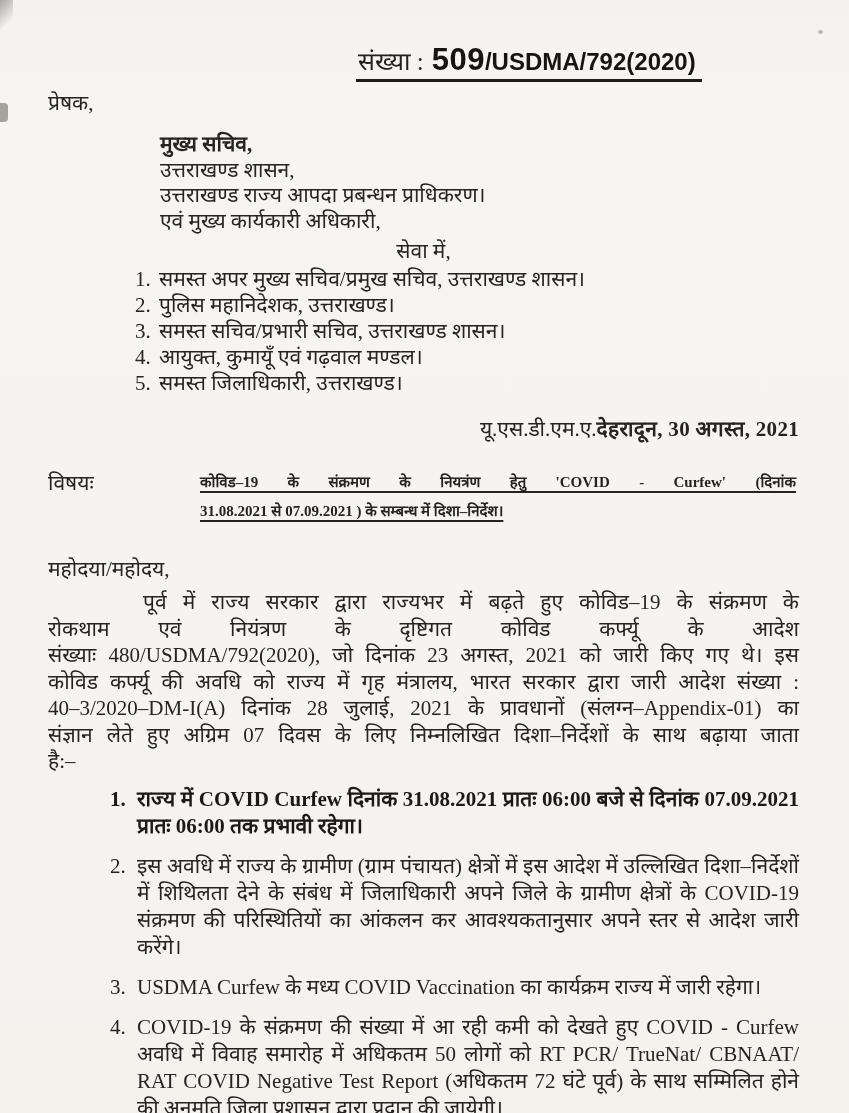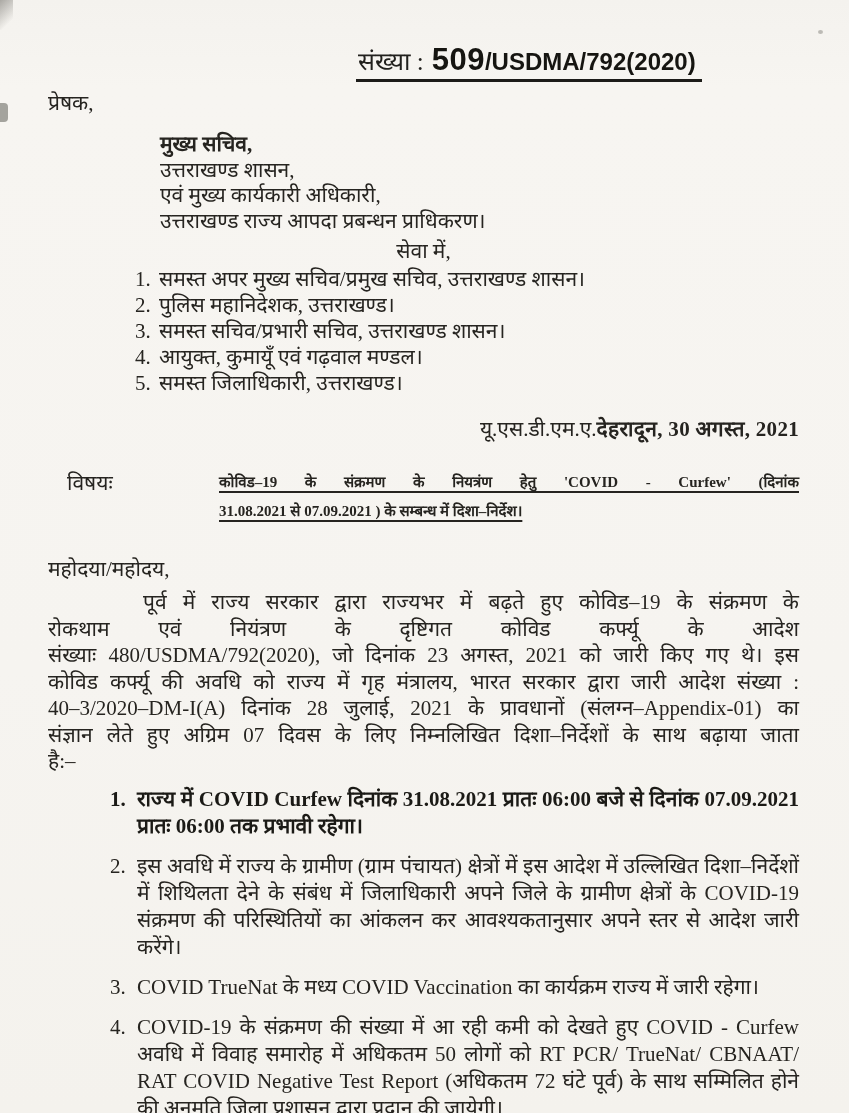--- a/index.html
+++ b/index.html
@@ -79,21 +79,21 @@
   .recipient-row .txt { flex: 1; }
 
   .ref-row {
     display: flex;
     justify-content: flex-end;
     margin-top: 18px;
     font-size: 21px;
   }
   .place-date { font-weight: 700; letter-spacing: 0.3px; }
 
-  .subject-row { display: flex; margin-top: 26px; margin-left: 19px; }
+  .subject-row { display: flex; margin-top: 26px; }
   .subject-label { width: 152px; flex: 0 0 152px; font-size: 21px; }
   .subject-text {
     width: 596px;
     font-size: 15px;
     line-height: 29px;
     font-weight: 600;
   }
   .subject-text .subj-line {
     text-decoration: underline;
     text-underline-offset: 4px;
@@ -139,22 +139,22 @@
 
   <div class="doc-number">
     <span class="underlined"><span class="num-label">संख्या :</span>&nbsp;&nbsp;<span class="num-value">509</span><span class="num-suffix">/USDMA/792(2020)</span></span>
   </div>
 
   <div class="label-line from-label">प्रेषक,</div>
 
   <div class="from-block">
     <div class="line bold">मुख्य सचिव,</div>
     <div class="line">उत्तराखण्ड शासन,</div>
+    <div class="line">उत्तराखण्ड राज्य आपदा प्रबन्धन प्राधिकरण।</div>
     <div class="line">एवं मुख्य कार्यकारी अधिकारी,</div>
-    <div class="line">उत्तराखण्ड राज्य आपदा प्रबन्धन प्राधिकरण।</div>
   </div>
 
   <div class="label-line to-label">सेवा में,</div>
 
   <div class="to-block">
     <div class="recipient-row">
       <span class="num">1.</span>
       <span class="txt">समस्त अपर मुख्य सचिव/प्रमुख सचिव, उत्तराखण्ड शासन।</span>
     </div>
     <div class="recipient-row">
@@ -204,21 +204,21 @@
     <div class="directive-item bold">
       <span class="dnum">1.</span>
       <span class="dtxt">राज्य में COVID Curfew दिनांक 31.08.2021 प्रातः 06:00 बजे से दिनांक 07.09.2021 प्रातः 06:00 तक प्रभावी रहेगा।</span>
     </div>
     <div class="directive-item">
       <span class="dnum">2.</span>
       <span class="dtxt">इस अवधि में राज्य के ग्रामीण (ग्राम पंचायत) क्षेत्रों में इस आदेश में उल्लिखित दिशा–निर्देशों में शिथिलता  देने के संबंध में जिलाधिकारी अपने जिले के ग्रामीण क्षेत्रों के COVID-19 संक्रमण की परिस्थितियों का आंकलन कर आवश्यकतानुसार अपने स्तर से आदेश जारी करेंगे।</span>
     </div>
     <div class="directive-item">
       <span class="dnum">3.</span>
-      <span class="dtxt">COVID TrueNat के मध्य COVID Vaccination का कार्यक्रम राज्य में जारी रहेगा।</span>
+      <span class="dtxt">USDMA Curfew के मध्य COVID Vaccination का कार्यक्रम राज्य में जारी रहेगा।</span>
     </div>
     <div class="directive-item">
       <span class="dnum">4.</span>
       <span class="dtxt">COVID-19 के संक्रमण की संख्या में आ रही कमी को देखते हुए COVID - Curfew अवधि में विवाह समारोह में  अधिकतम 50 लोगों को RT PCR/ TrueNat/ CBNAAT/ RAT COVID Negative Test Report (अधिकतम 72 घंटे पूर्व) के साथ सम्मिलित होने की अनुमति जिला प्रशासन द्वारा प्रदान की जायेगी।</span>
     </div>
     <div class="directive-item">
       <span class="dnum">5.</span>
       <span class="dtxt">शवयात्रा में अधिकतम 50 लोग ही सम्मिलित हो सकते हैं।</span>
     </div>
   </div>

